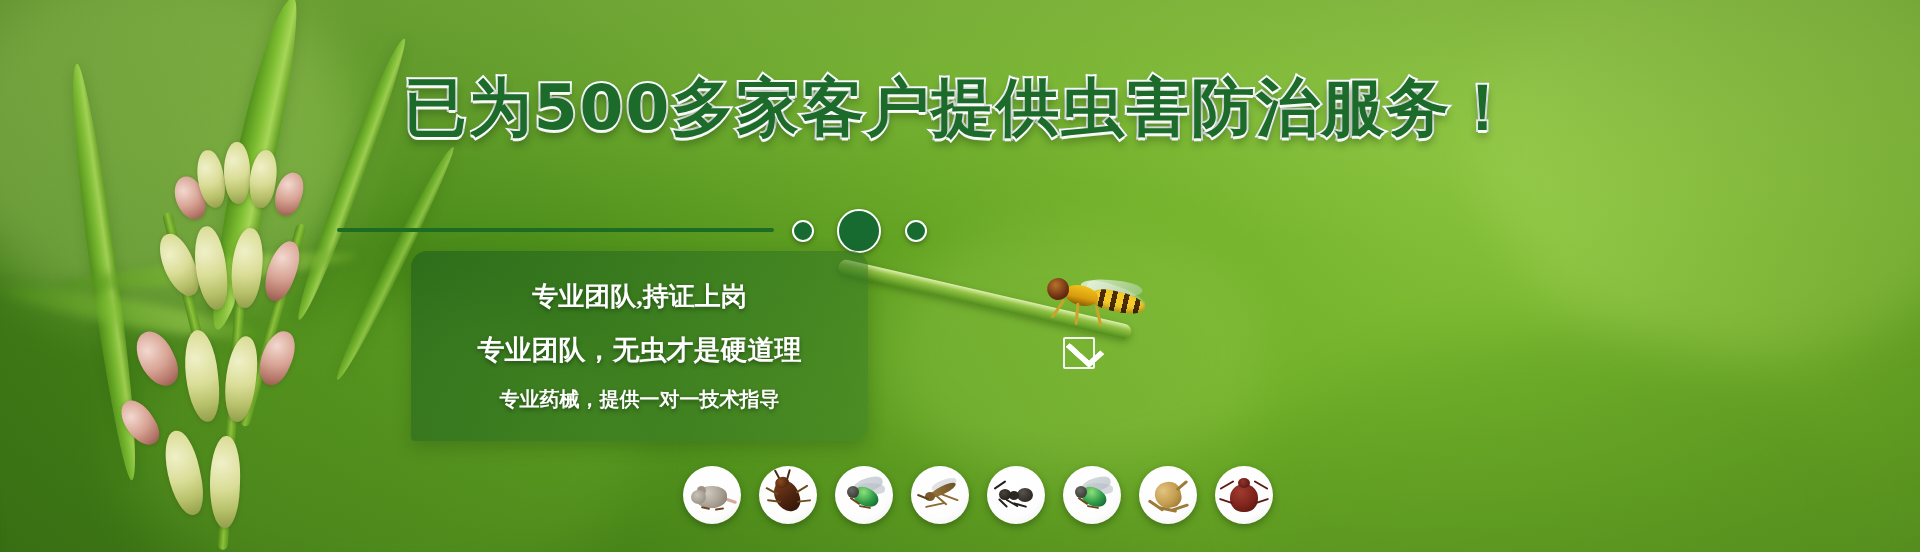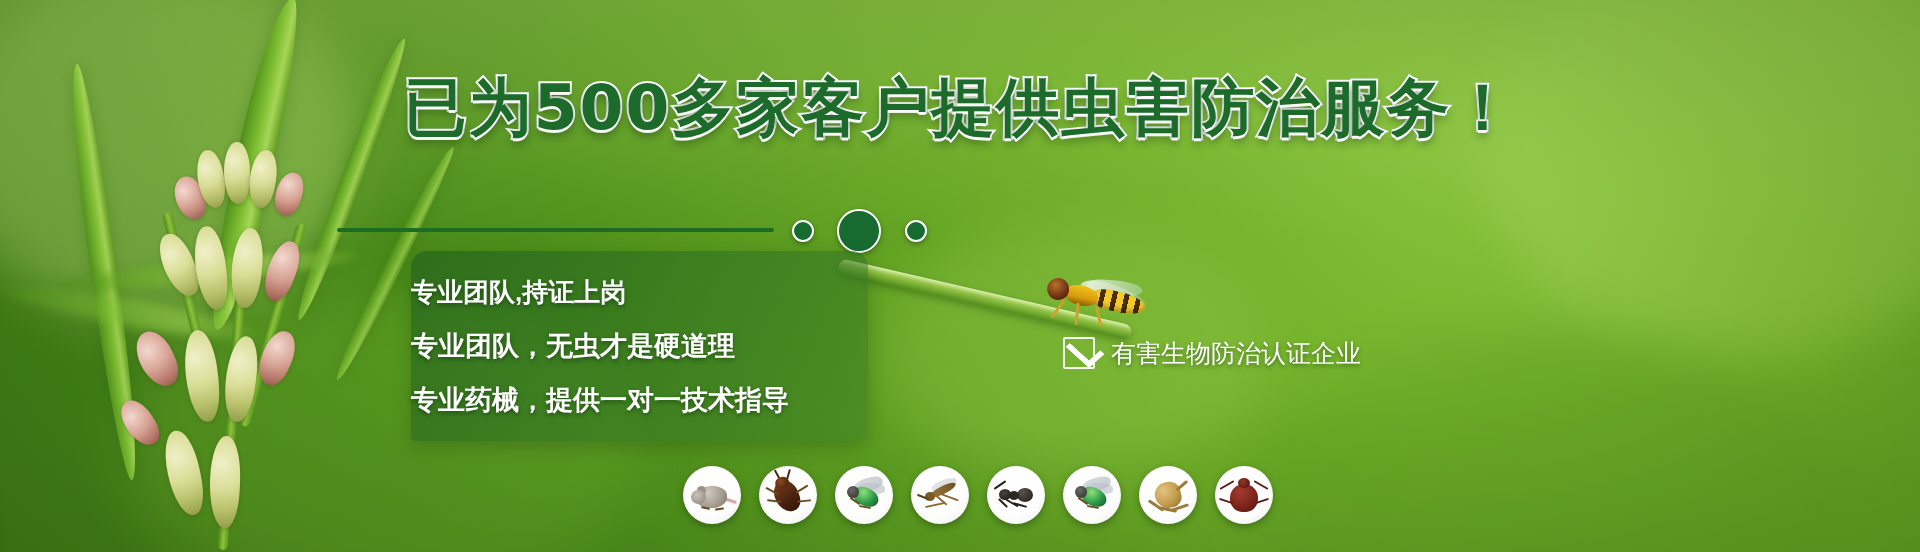--- a/index.html
+++ b/index.html
@@ -153,28 +153,28 @@
   .claim-list{
     position:absolute;left:411px;top:251px;width:457px;height:190px;
     display:flex;flex-direction:column;justify-content:center;
     gap:18px;
     padding:0 0 0 0;
     box-sizing:border-box;
   }
   .claim-line{
     color:#ffffff;
     font-weight:bold;
-    font-family:Liberation Sans, sans-serif;
-    text-align:left;
+    font-family:Liberation Serif, serif;
+    text-align:center;
     white-space:nowrap;
     text-shadow:0 2px 4px rgba(10,40,5,.55);
   }
   .claim-line.l1{font-size:26px;}
   .claim-line.l2{font-size:27px;}
-  .claim-line.l3{font-size:27px;}
+  .claim-line.l3{font-size:20px;}
 
   
   .checklist{
     position:absolute;left:1063px;top:337px;
     display:flex;flex-direction:column;gap:26px;
   }
   .check-item{display:flex;align-items:center;gap:16px;}
   .check-box{
     width:28px;height:28px;flex:0 0 28px;position:relative;
     border:2px solid rgba(255,255,255,.92);
@@ -344,21 +344,20 @@
   <div class="claim-box"></div>
   <div class="claim-list">
     <div class="claim-line l1">专业团队,持证上岗</div>
     <div class="claim-line l2">专业团队，无虫才是硬道理</div>
     <div class="claim-line l3">专业药械，提供一对一技术指导</div>
   </div>
 
   <div class="checklist">
     <div class="check-item">
       <span class="check-box"></span>
-      <span class="check-text">有害生物防治认证企业</span>
     </div>
   </div>
 
   <div class="pest-row">
 
     <div class="pest">
       <span class="shape ms-tail"></span>
       <span class="shape ms-body"></span>
       <span class="shape ms-ear"></span>
       <span class="shape ms-head"></span>

